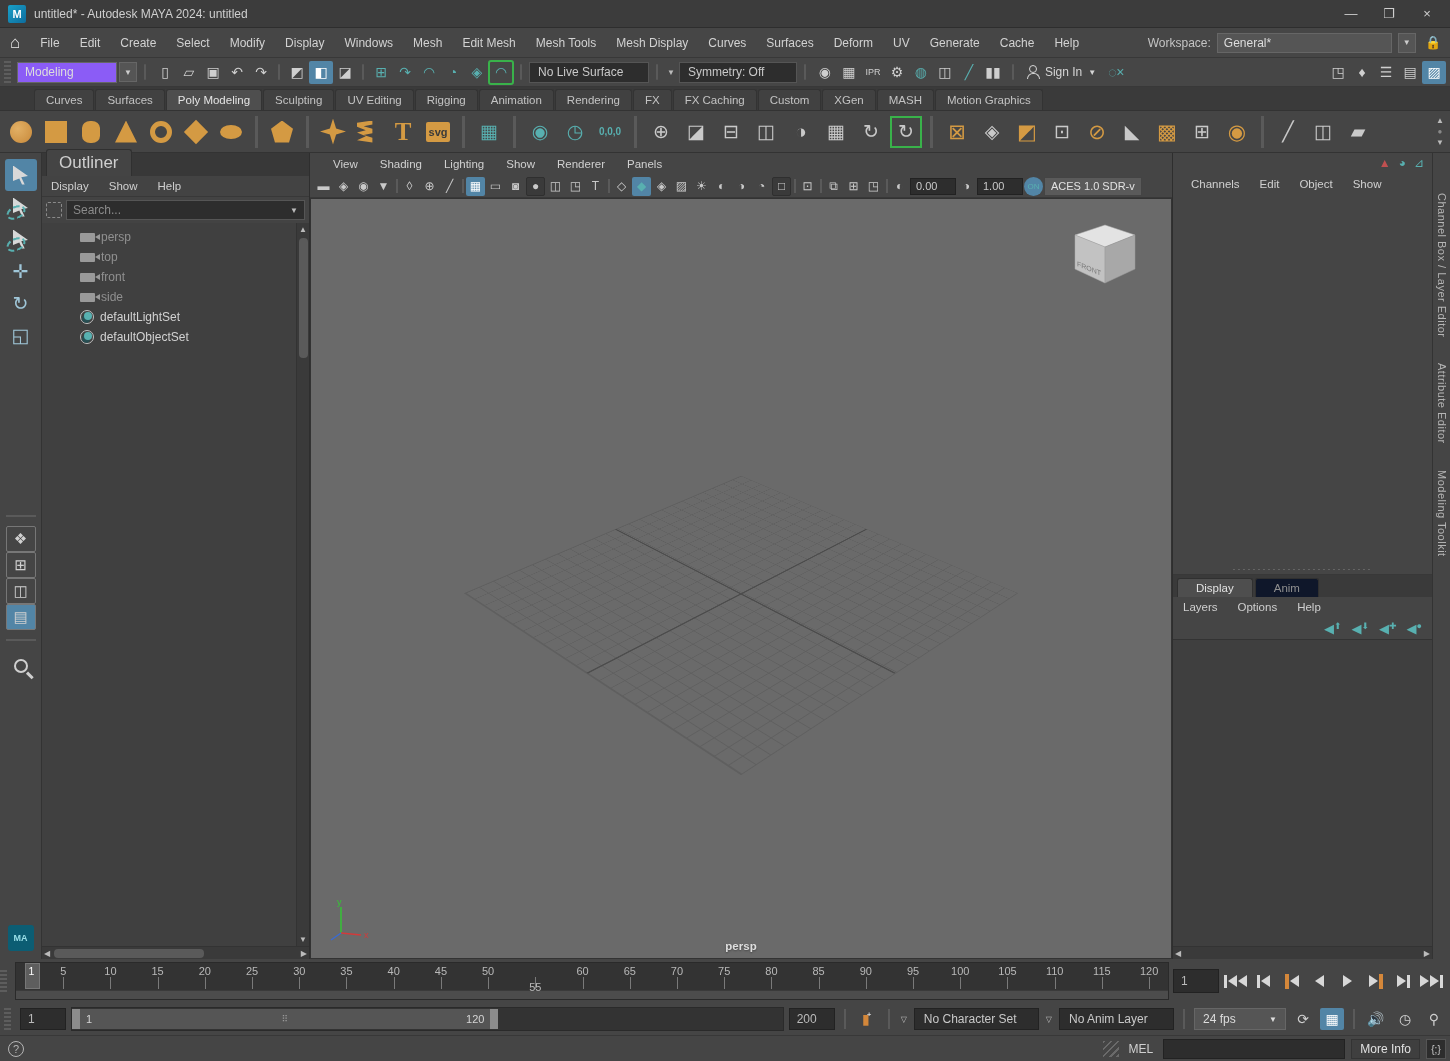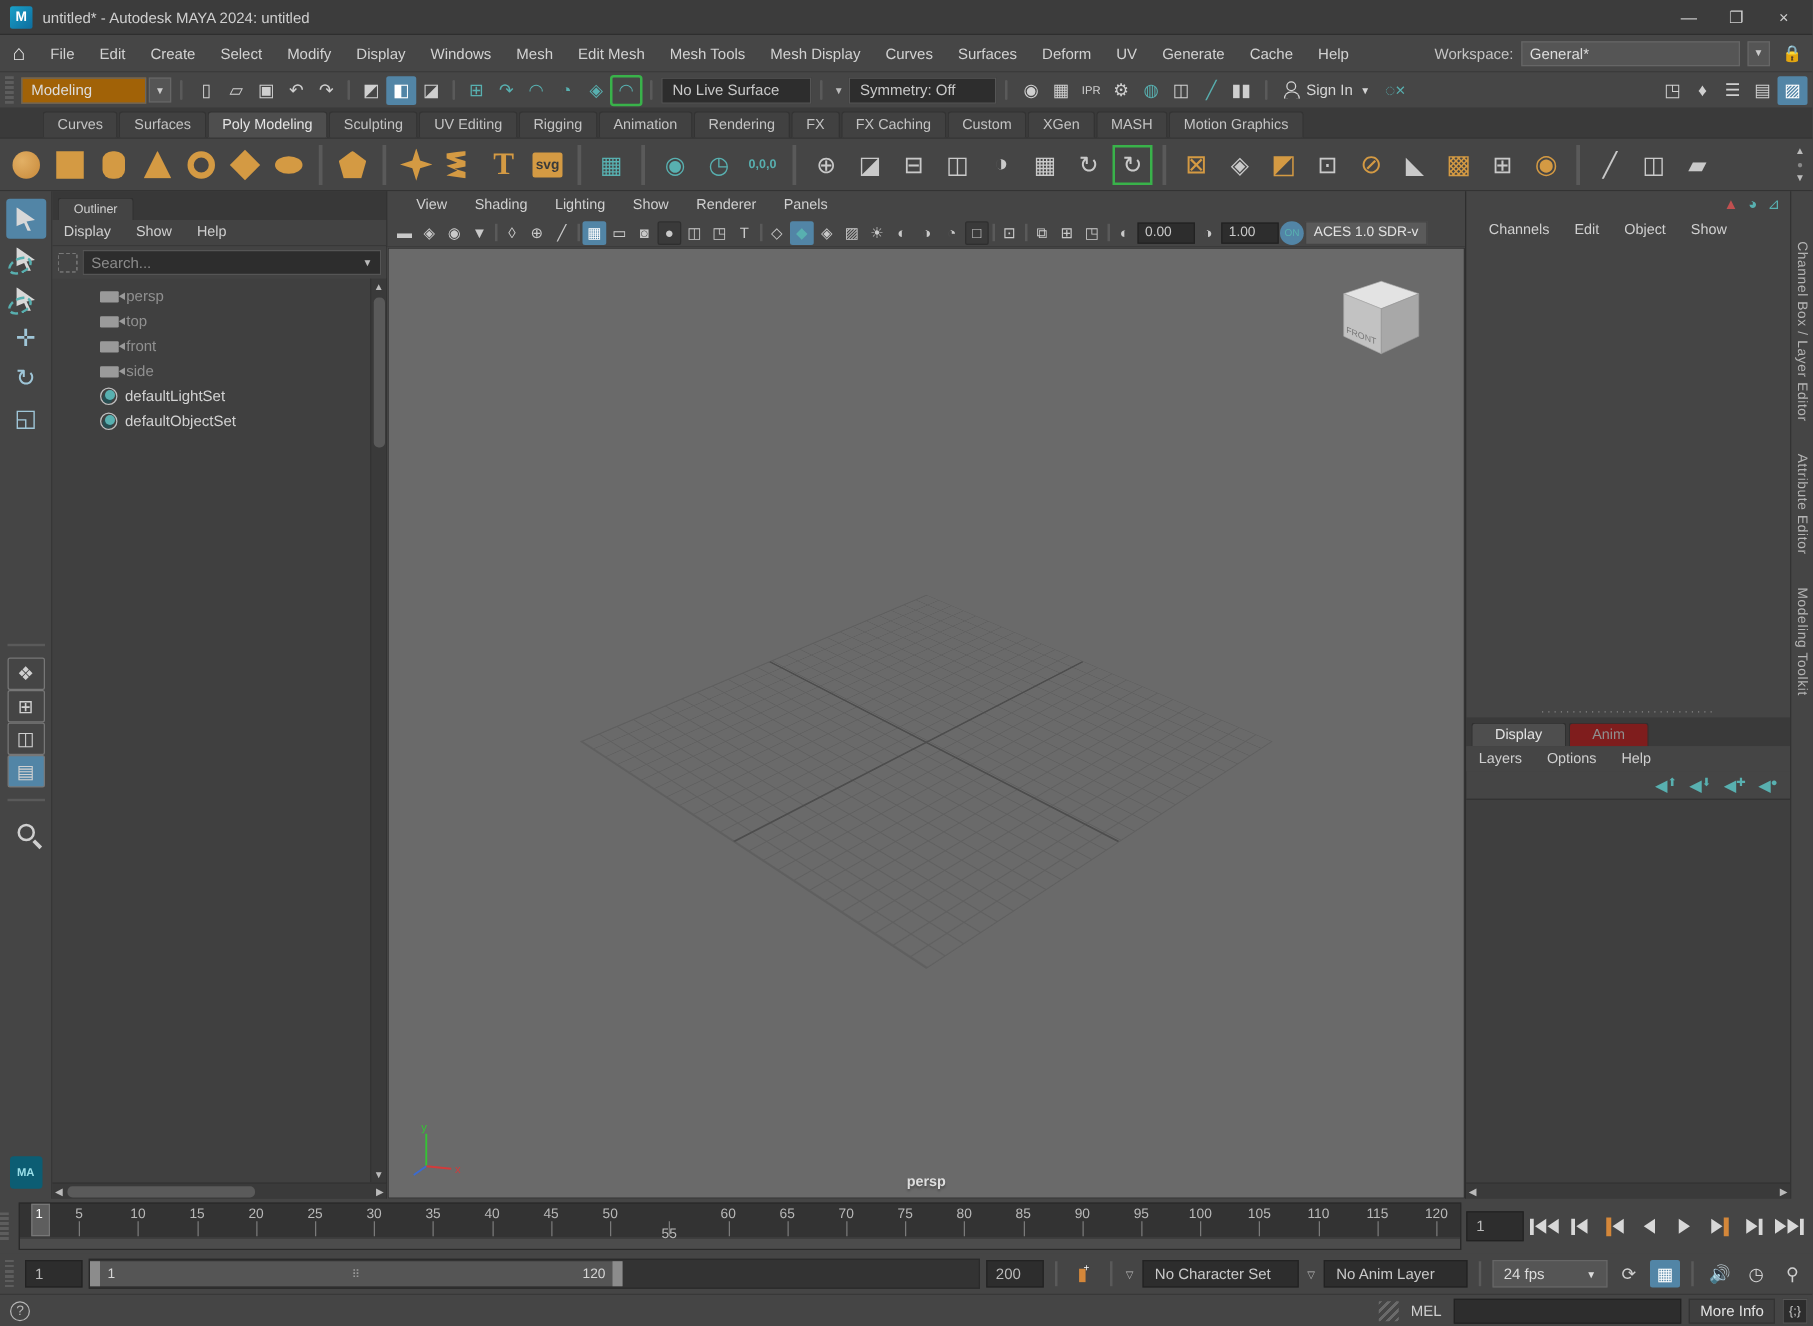--- a/index.html
+++ b/index.html
@@ -19,21 +19,21 @@
   .menu-item { padding:0 10px; color:#d2d2d2; font-size:12px; cursor:default; }
   .workspace { margin-left:auto; display:flex; align-items:center; gap:6px; }
   .ws-label { color:#c4c4c4; }
   .ws-select { width:175px; height:20px; background:#555; border:1px solid #666; display:flex; align-items:center; padding:0 6px; color:#ddd; }
   .dd-arrow { width:18px; height:20px; background:#555; border:1px solid #666; display:flex;align-items:center;justify-content:center; font-size:8px; color:#ccc; }
   .lock { color:#cfcfcf; font-size:13px; margin-left:4px;}
 
   
   .toolbar { height:29px; background:#464646; display:flex; align-items:center; padding:0 4px; border-bottom:1px solid #383838; gap:2px; }
   .grip-v { width:7px; height:22px; background:repeating-linear-gradient(0deg,#5d5d5d 0 2px,transparent 2px 4px); margin-right:4px;}
-  .mode-select { width:100px; height:21px; background:#a16207; border:1px solid #666; display:flex; align-items:center; padding:0 7px; color:#ddd; }
+  .mode-select { width:100px; height:21px; background:#8b5cf6; border:1px solid #666; display:flex; align-items:center; padding:0 7px; color:#ddd; }
   .tb-sep { width:6px; height:20px; display:flex; align-items:center; justify-content:center; color:#6e6e6e; margin:0 3px; }
   .tb-sep::before{content:""; width:2px; height:16px; background:#5a5a5a; border-radius:1px;}
   .tb-icon { width:24px; height:23px; display:flex; align-items:center; justify-content:center; font-size:14px; color:#cfcfcf; border-radius:2px; }
   .tb-icon.teal { color:#58b0b0; }
   .tb-icon.hl { background:#5285a6; color:#fff; }
   .tb-field { height:21px; background:#2d2d2d; border:1px solid #555; display:flex; align-items:center; padding:0 8px; color:#c9c9c9; }
   .signin { display:flex; align-items:center; gap:6px; padding:0 6px; height:22px; color:#d5d5d5;}
   .person { width:12px; height:12px; position:relative; }
   .person::before{content:""; position:absolute; width:6px;height:6px;border:1.5px solid #d5d5d5;border-radius:50%; left:2px; top:-1px;}
   .person::after{content:""; position:absolute; width:11px;height:5px;border:1.5px solid #d5d5d5;border-bottom:none;border-radius:6px 6px 0 0; top:7px;}
@@ -78,21 +78,21 @@
   .tool-div { width:30px; height:2px; background:#5a5a5a; margin:4px 0;}
   .layout-btn { width:30px; height:26px; border:1px solid #777; display:flex; align-items:center; justify-content:center; font-size:15px; color:#d0d0d0; border-radius:2px;}
   .layout-btn.hl { background:#5285a6; }
   .magnify { width:14px;height:14px;border:2.5px solid #cfcfcf;border-radius:50%;position:relative; }
   .magnify::after{content:"";position:absolute;width:8px;height:2.5px;background:#cfcfcf;transform:rotate(45deg);left:10px;top:13px;}
   .user-badge { margin-top:auto; margin-bottom:8px; width:26px;height:26px;background:#0c5d73;border-radius:3px;color:#9adfe8;font-size:9px;font-weight:bold;display:flex;align-items:center;justify-content:center;}
 
   
   .outliner { width:268px; background:#404040; border-right:1px solid #2e2e2e; display:flex; flex-direction:column;}
   .panel-tabbar { height:23px; background:#383838; display:flex; align-items:flex-end;}
-  .panel-tab { padding:3px 12px; background:#444; color:#cfcfcf; font-size:10px; border:1px solid #303030; border-bottom:none; border-radius:3px 3px 0 0; margin-left:4px;}
+  .panel-tab { padding:3px 12px; background:#444; color:#cfcfcf; font-size:17px; border:1px solid #303030; border-bottom:none; border-radius:3px 3px 0 0; margin-left:4px;}
   .ol-menus { height:21px; display:flex; align-items:center; gap:2px; background:#434343; border-bottom:1px solid #383838;}
   .ol-menu { padding:0 9px; font-size:11.5px; color:#cfcfcf;}
   .ol-search-row { height:26px; display:flex; align-items:center; padding:2px 4px; gap:4px; background:#434343;}
   .filter-icon { width:16px; height:16px; border:1.5px dashed #8a8a8a; border-radius:2px;}
   .search-box { flex:1; height:20px; background:#2d2d2d; border:1px solid #555; display:flex; align-items:center; padding:0 6px; color:#8b8b8b; }
   .search-box .arr { margin-left:auto; font-size:8px; color:#bbb;}
   .ol-body { flex:1; display:flex; }
   .ol-list { flex:1; padding-top:4px; }
   .ol-item { height:20px; display:flex; align-items:center; gap:6px; padding-left:38px; font-size:12px; color:#d2d2d2;}
   .ol-item.dim { color:#909090; }
@@ -135,21 +135,21 @@
 
   
   .rightpanel { width:260px; background:#454545; border-left:1px solid #2e2e2e; display:flex; flex-direction:column;}
   .rp-topicons { height:20px; display:flex; justify-content:flex-end; gap:8px; padding:3px 8px 0 0;}
   .rp-menus { height:22px; display:flex; align-items:center; padding-left:8px;}
   .rp-menu { padding:0 10px; font-size:11.5px; color:#d0d0d0;}
   .rp-hint { margin-top:150px; text-align:center; color:#9c9c9c; font-size:11.5px; line-height:1.55; padding:0 18px; font-weight:bold;}
   .rp-splitter { margin-top:auto; height:10px; display:flex; align-items:center; justify-content:center; color:#8a8a8a; font-size:9px; letter-spacing:2px;}
   .layer-editor { height:385px; display:flex; flex-direction:column; border-top:1px solid #383838;}
   .le-tabs { height:22px; background:#3a3a3a; display:flex; align-items:flex-end; padding-left:4px;}
-  .le-tab { padding:3px 18px; background:#7f1d1d; color:#8f8f8f; font-size:11.5px; border:1px solid #303030; border-bottom:none; border-radius:3px 3px 0 0; margin-right:2px;}
+  .le-tab { padding:3px 18px; background:#0f172a; color:#8f8f8f; font-size:11.5px; border:1px solid #303030; border-bottom:none; border-radius:3px 3px 0 0; margin-right:2px;}
   .le-tab.active { background:#4e4e4e; color:#e2e2e2;}
   .le-menus { height:20px; display:flex; align-items:center; background:#454545;}
   .le-menu { padding:0 10px; font-size:11.5px; color:#cfcfcf;}
   .le-icons { height:22px; display:flex; justify-content:flex-end; gap:10px; padding-right:10px; align-items:center;}
   .le-ic { color:#58b0b0; font-size:13px; position:relative;}
   .le-list { flex:1; background:#3f3f3f; border-top:1px solid #333;}
   .rp-hscroll { height:13px; background:#3a3a3a; border-top:1px solid #333; display:flex; align-items:center; padding:0 2px; justify-content:space-between;}
 
   
   .tabstrip { width:18px; background:#454545; border-left:1px solid #333; display:flex; flex-direction:column; align-items:center; padding-top:40px; gap:26px;}

